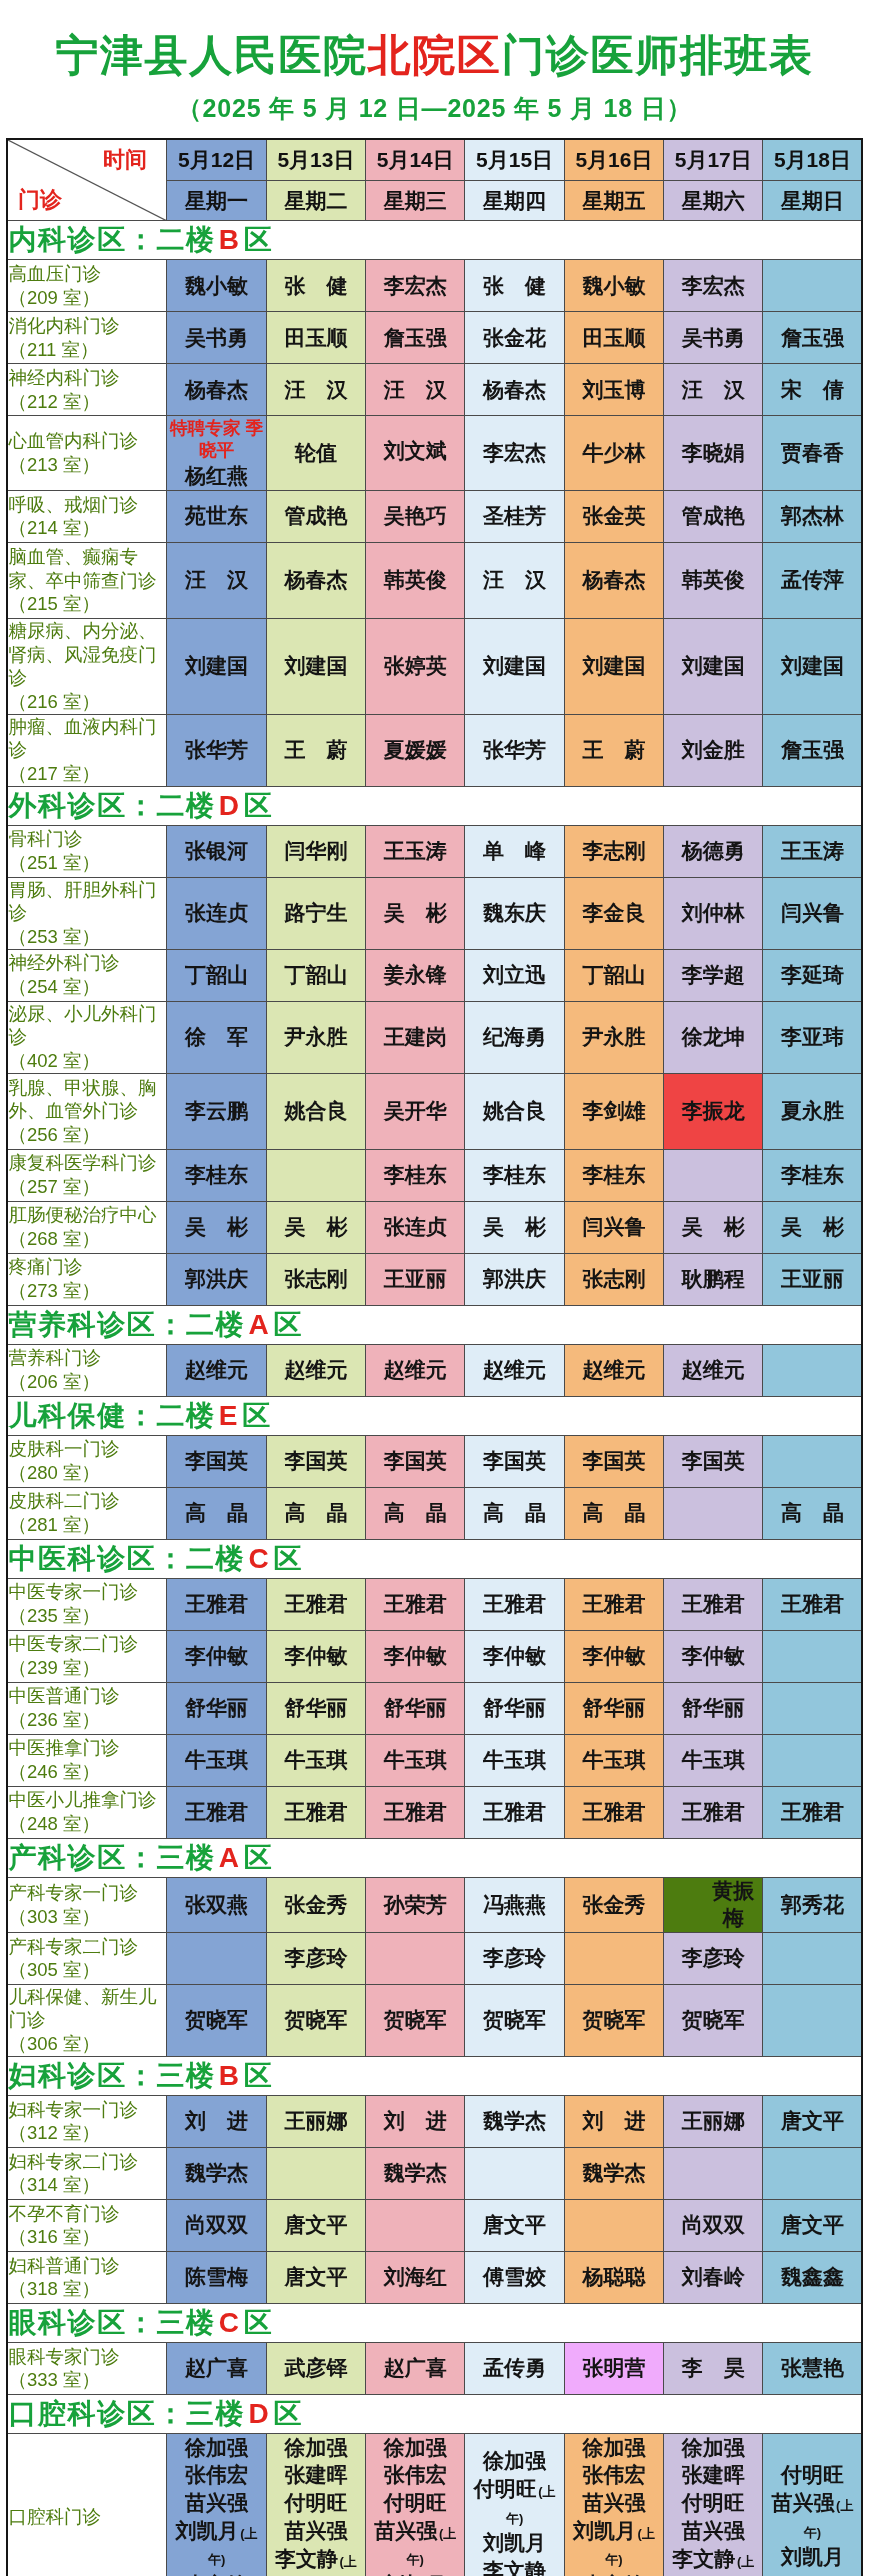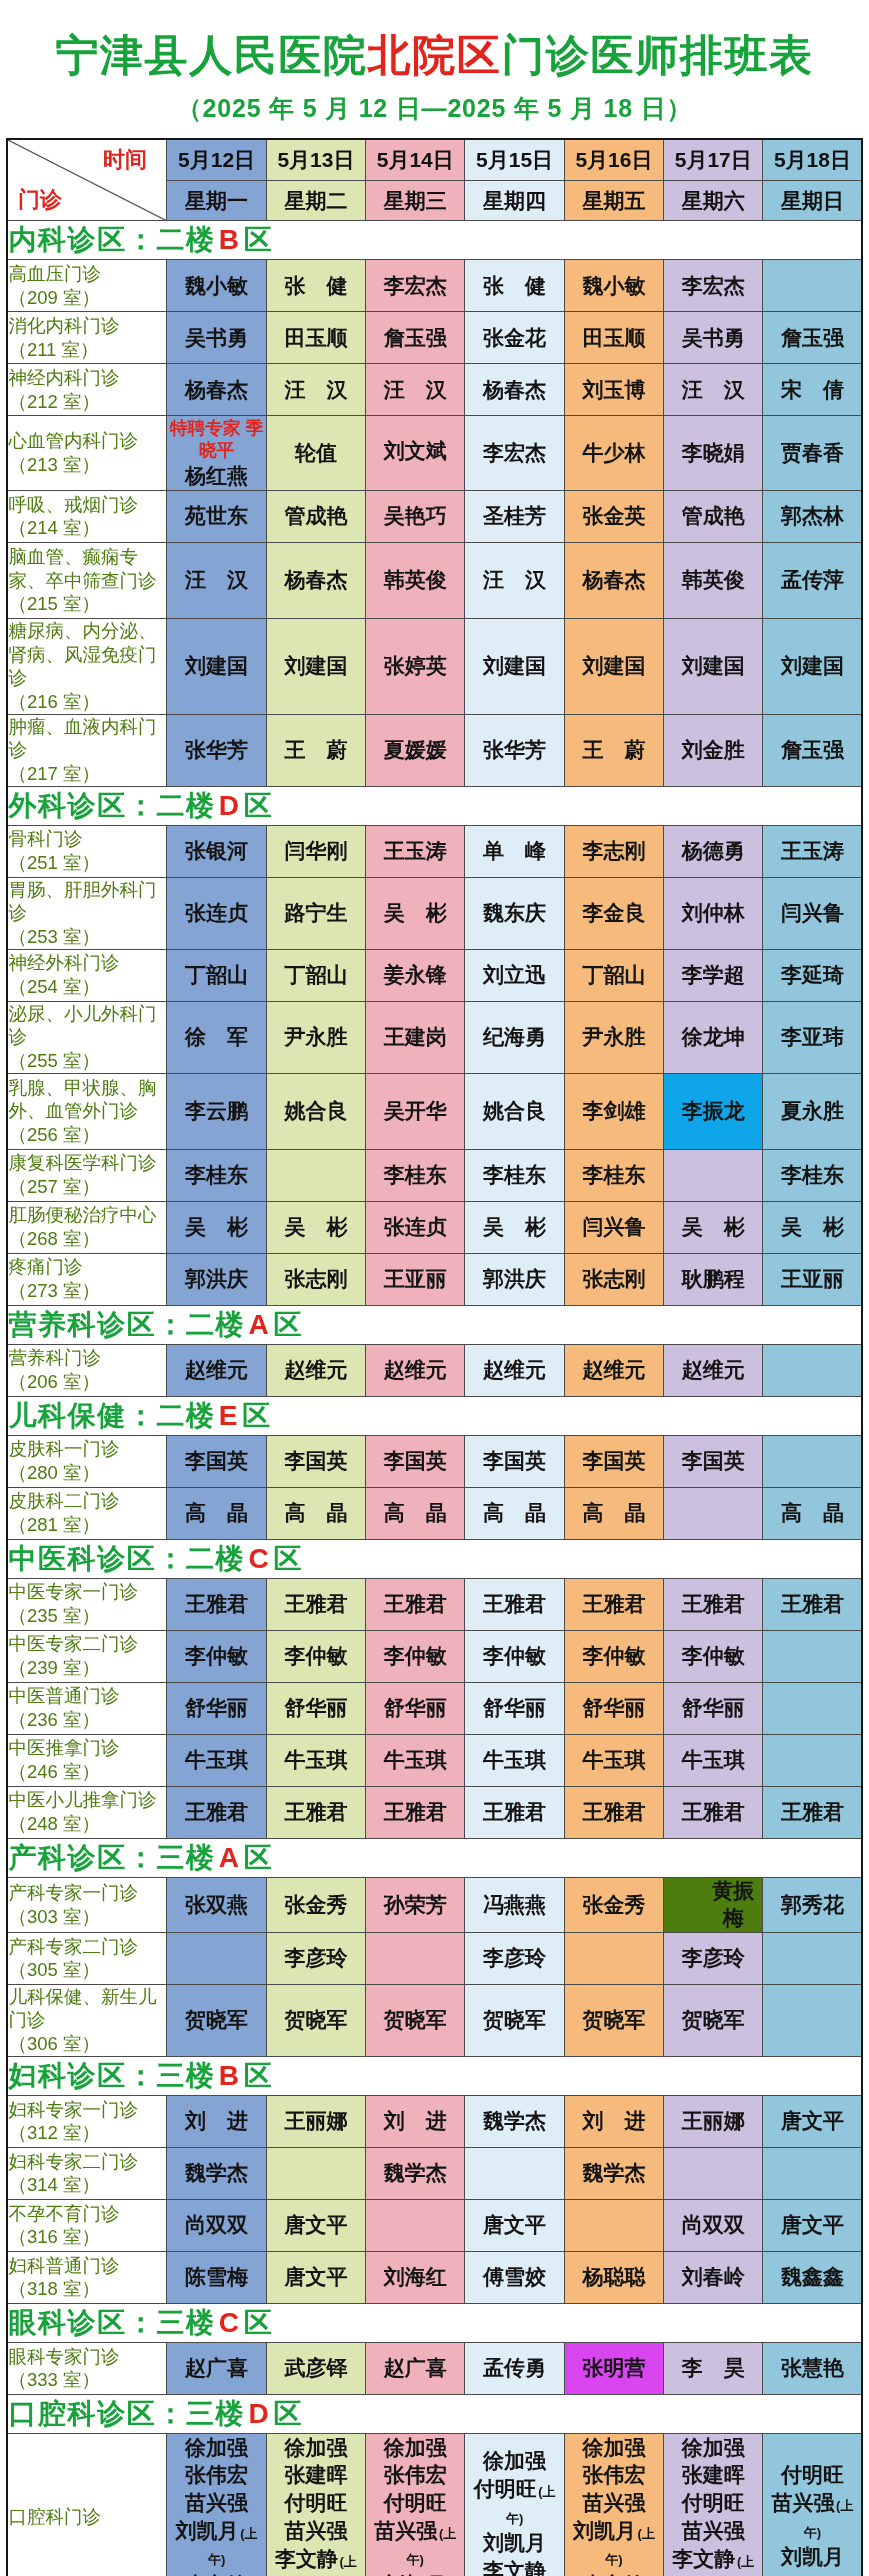--- a/index.html
+++ b/index.html
@@ -330,21 +330,21 @@
             <div class="line"><span class="nm">丁韶山</span></div>
           </td>
           <td class="day-cell" style="background: rgb(203, 192, 222);">
             <div class="line"><span class="nm">李学超</span></div>
           </td>
           <td class="day-cell" style="background: rgb(146, 198, 220);">
             <div class="line"><span class="nm">李延琦</span></div>
           </td>
         </tr>
         <tr class="data-row">
-          <td class="label-cell"><span class="dept">泌尿、小儿外科门诊</span><span class="room">（255 室）</span></td>
+          <td class="label-cell"><span class="dept">泌尿、小儿外科门诊</span><span class="room">（402 室）</span></td>
           <td class="day-cell" style="background: rgb(132, 164, 212);">
             <div class="line"><span class="nm">徐　军</span></div>
           </td>
           <td class="day-cell" style="background: rgb(219, 230, 179);">
             <div class="line"><span class="nm">尹永胜</span></div>
           </td>
           <td class="day-cell" style="background: rgb(239, 178, 186);">
             <div class="line"><span class="nm">王建岗</span></div>
           </td>
           <td class="day-cell" style="background: rgb(223, 237, 247);">
@@ -370,21 +370,21 @@
           </td>
           <td class="day-cell" style="background: rgb(239, 178, 186);">
             <div class="line"><span class="nm">吴开华</span></div>
           </td>
           <td class="day-cell" style="background: rgb(223, 237, 247);">
             <div class="line"><span class="nm">姚合良</span></div>
           </td>
           <td class="day-cell" style="background: rgb(245, 186, 124);">
             <div class="line"><span class="nm">李剑雄</span></div>
           </td>
-          <td class="day-cell" style="background: #0ea5e9; text-align: center;">
+          <td class="day-cell" style="background: #ef4444; text-align: center;">
             <div class="line"><span class="nm">李振龙</span></div>
           </td>
           <td class="day-cell" style="background: rgb(146, 198, 220);">
             <div class="line"><span class="nm">夏永胜</span></div>
           </td>
         </tr>
         <tr class="data-row">
           <td class="label-cell"><span class="dept">康复科医学科门诊</span><span class="room">（257 室）</span></td>
           <td class="day-cell" style="background: rgb(132, 164, 212);">
             <div class="line"><span class="nm">李桂东</span></div>
@@ -803,21 +803,21 @@
           </td>
           <td class="day-cell" style="background: rgb(219, 230, 179);">
             <div class="line"><span class="nm">武彦铎</span></div>
           </td>
           <td class="day-cell" style="background: rgb(239, 178, 186);">
             <div class="line"><span class="nm">赵广喜</span></div>
           </td>
           <td class="day-cell" style="background: rgb(223, 237, 247);">
             <div class="line"><span class="nm">孟传勇</span></div>
           </td>
-          <td class="day-cell" style="background: #d946ef;">
+          <td class="day-cell" style="background: #f0abfc;">
             <div class="line"><span class="nm">张明营</span></div>
           </td>
           <td class="day-cell" style="background: rgb(203, 192, 222);">
             <div class="line"><span class="nm">李　昊</span></div>
           </td>
           <td class="day-cell" style="background: rgb(146, 198, 220);">
             <div class="line"><span class="nm">张慧艳</span></div>
           </td>
         </tr>
         <tr class="section-row">

